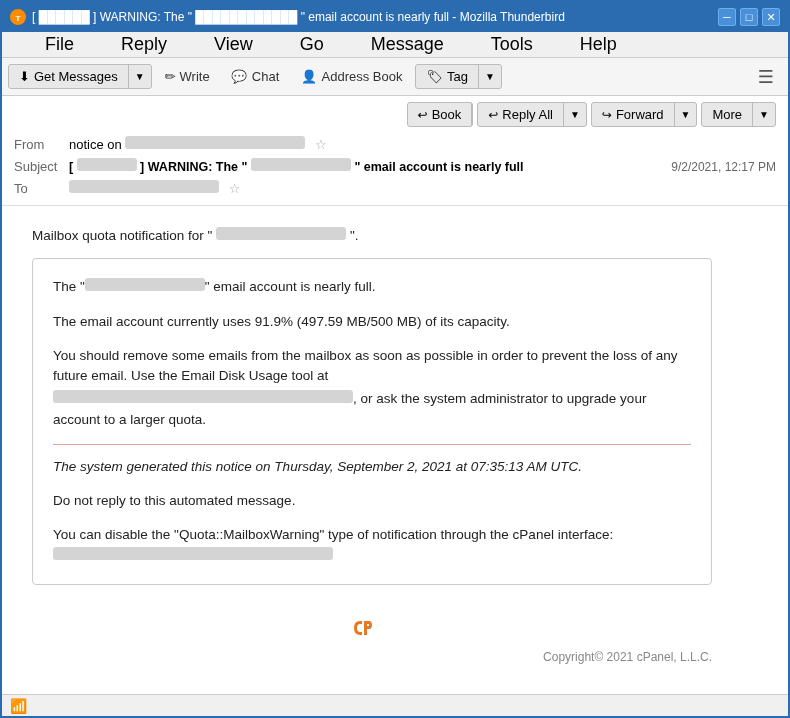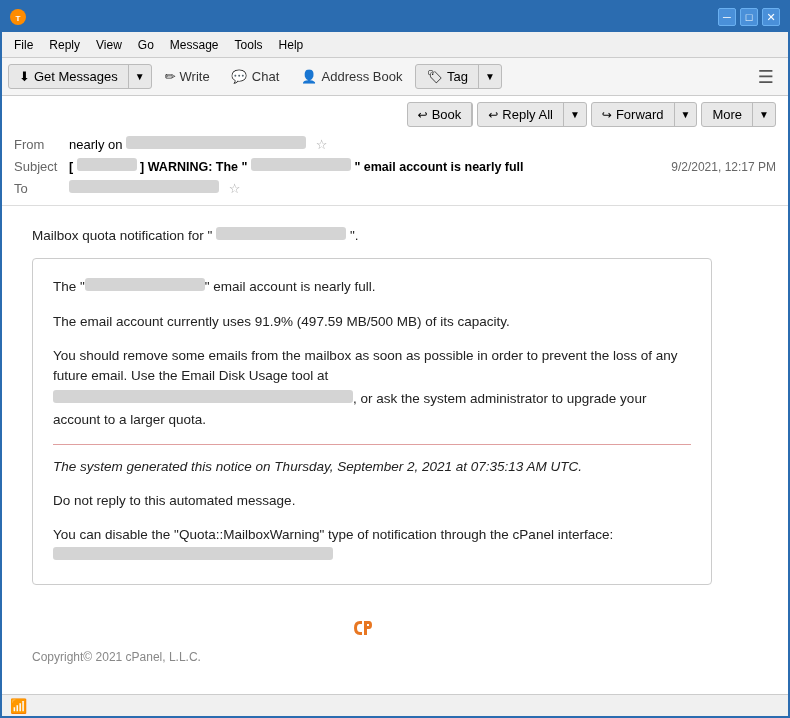--- a/index.html
+++ b/index.html
@@ -67,25 +67,26 @@
       background: #f0f0f0;
       display: flex;
       align-items: center;
       padding: 2px 4px;
       border-bottom: 1px solid #ccc;
       height: 26px;
       flex-shrink: 0;
     }
     .menu-item {
       padding: 2px 8px;
-      font-size: 12px;
+      font-size: 18px;
       color: #000;
       cursor: pointer;
       text-decoration: underline;
       text-decoration-color: transparent;
+      margin-left: 31px;
     }
 
     
     .toolbar {
       background: #f5f5f5;
       display: flex;
       align-items: center;
       padding: 3px 6px;
       border-bottom: 1px solid #ccc;
       height: 38px;
@@ -237,20 +238,21 @@
 <div class="window">
 
   <div class="title-bar">
     <div class="title-bar-left">
       <div class="title-bar-icon">
         <svg width="14" height="14" viewBox="0 0 14 14">
           <circle cx="7" cy="7" r="6" fill="#ff8c00"></circle>
           <text x="7" y="10.5" text-anchor="middle" font-size="8" fill="white" font-weight="bold">T</text>
         </svg>
       </div>
+      <span class="title-bar-text">[ ██████ ] WARNING: The " ████████████ " email account is nearly full - Mozilla Thunderbird</span>
     </div>
     <div class="title-bar-controls">
       <div class="title-btn">─</div>
       <div class="title-btn">□</div>
       <div class="title-btn">✕</div>
     </div>
   </div>
 
   <div class="menu-bar">
     <span class="menu-item">File</span>
@@ -330,21 +332,21 @@
         <span class="main-part">
           <span>More</span>
         </span>
         <span class="arrow-part">▼</span>
       </div>
     </div>
 
     <div class="header-row">
       <span class="header-label">From</span>
       <span class="header-value">
-        <span>nearly on</span>
+        <span>notice on</span>
         <span class="blurred-text" style="width:180px;"></span>
         <span class="star-icon">☆</span>
       </span>
     </div>
 
     <div class="header-row">
       <span class="header-label">Subject</span>
       <span class="header-value" style="font-weight:600; font-size:12.5px;">
         [ <span class="blurred-text" style="width:60px;"></span> ] WARNING: The " <span class="blurred-text" style="width:100px;"></span> " email account is nearly full
       </span>
@@ -386,21 +388,21 @@
 
         <p>
           Do not reply to this automated message.
         </p>
 
         <p>
           You can disable the "Quota::MailboxWarning" type of notification through the cPanel interface: <span class="blurred-text" style="width:280px; display:inline-block;"></span>
         </p>
       </div>
 
-      <div style="text-align:left; padding: 16px 0 8px;">
+      <div style="text-align:right; padding: 16px 0 8px;">
         <div class="cpanel-logo">
 
           <svg width="40" height="35" viewBox="0 0 40 35">
 
             <path d="M8,10 Q2,10 2,17 Q2,24 8,24 L10,24 L10,21 L8,21 Q5,21 5,17 Q5,13 8,13 L10,13 L10,10 Z" fill="#e87722"></path>
 
             <path d="M12,10 L12,24 L15,24 L15,18 L17,18 Q20,18 20,14 Q20,10 17,10 Z M15,13 L17,13 Q17,15 17,15 L15,15 Z" fill="#e87722"></path>
           </svg>
         </div>
         <div class="footer-text">Copyright© 2021 cPanel, L.L.C.</div>

